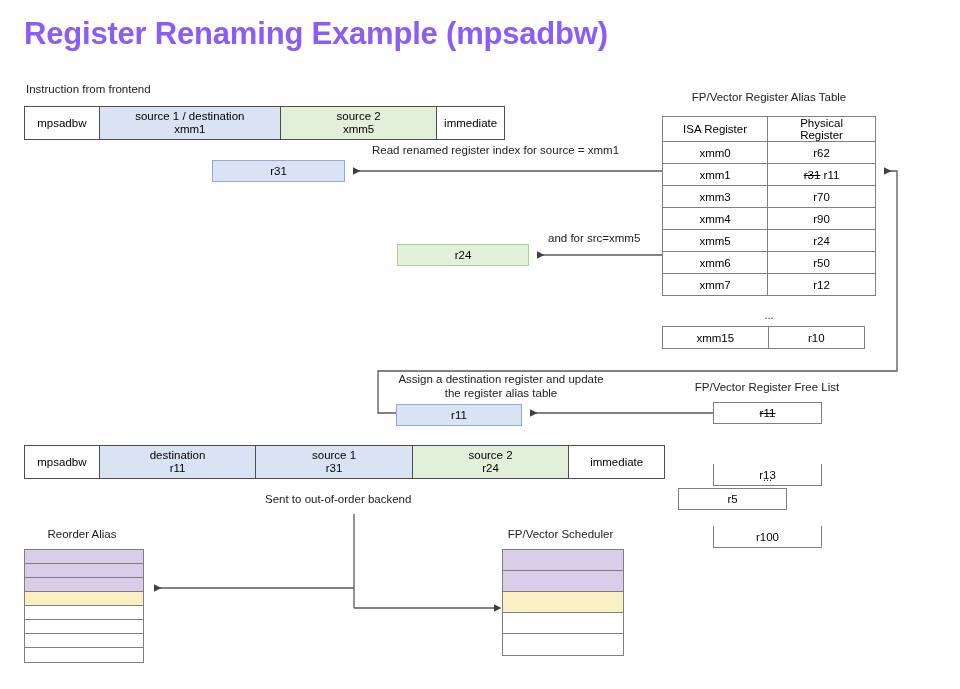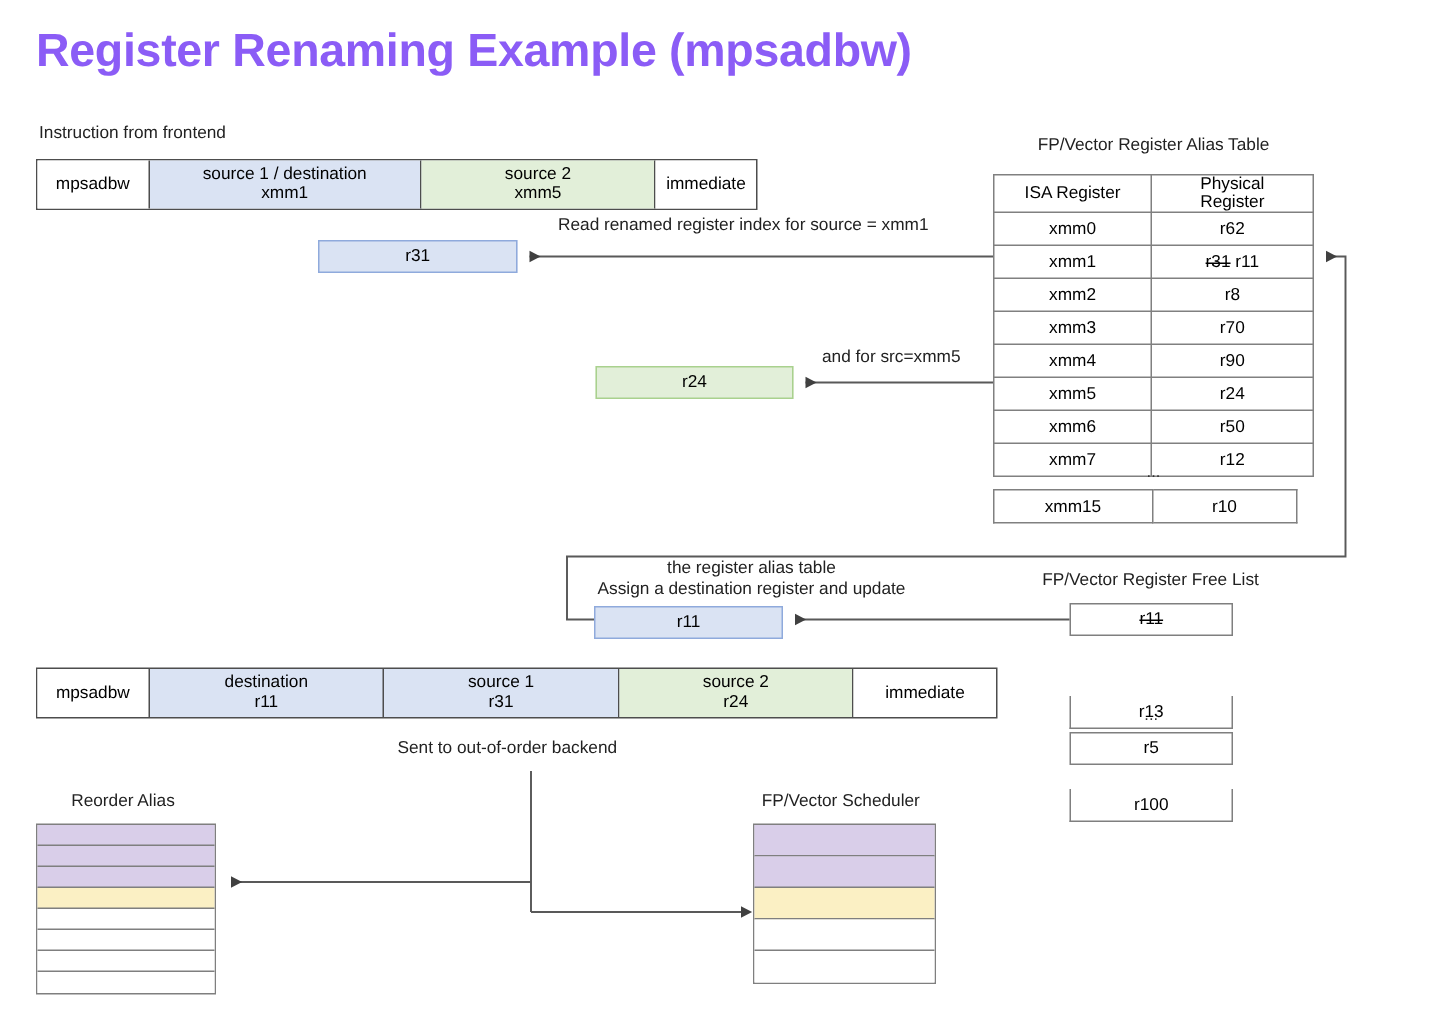--- a/index.html
+++ b/index.html
@@ -168,24 +168,20 @@
       </tr>
       <tr>
         <td>xmm0</td>
         <td>r62</td>
       </tr>
       <tr>
         <td>xmm1</td>
         <td><span class="strike-old">r31</span> <span>r11</span></td>
       </tr>
       <tr>
-        <td>xmm2</td>
-        <td>r8</td>
-      </tr>
-      <tr>
         <td>xmm3</td>
         <td>r70</td>
       </tr>
       <tr>
         <td>xmm4</td>
         <td>r90</td>
       </tr>
       <tr>
         <td>xmm5</td>
         <td>r24</td>
@@ -224,27 +220,27 @@
     <div class="listbox">
       <span>r13</span>
     </div>
     <div class="listbox">
       <span>r100</span>
     </div>
   </div>
 
   <div class="abs ellipsis-row" style="left:713px; top:472px; width:109px;">...</div>
 
-  <div class="abs listbox" style="left:713px; top:488px; width:109px;">
+  <div class="abs listbox" style="left:678px; top:488px; width:109px;">
     <span>r5</span>
   </div>
 
   <div class="abs caption caption-c" style="left:381px; top:372px; width:240px; line-height:14px; white-space:normal;">
+    <div>Assign a destination register and update</div>
     <div>the register alias table</div>
-    <div>Assign a destination register and update</div>
   </div>
   <div class="abs valbox" style="left:396px; top:404px; width:126px;">
     <span>r11</span>
   </div>
 
   <div class="abs instr-bar" style="left:24px; top:445px; width:641px;">
     <div class="instr-cell c-white" style="width:75px;">
       <span>mpsadbw</span>
     </div>
     <div class="instr-cell c-blue" style="width:157px;">

